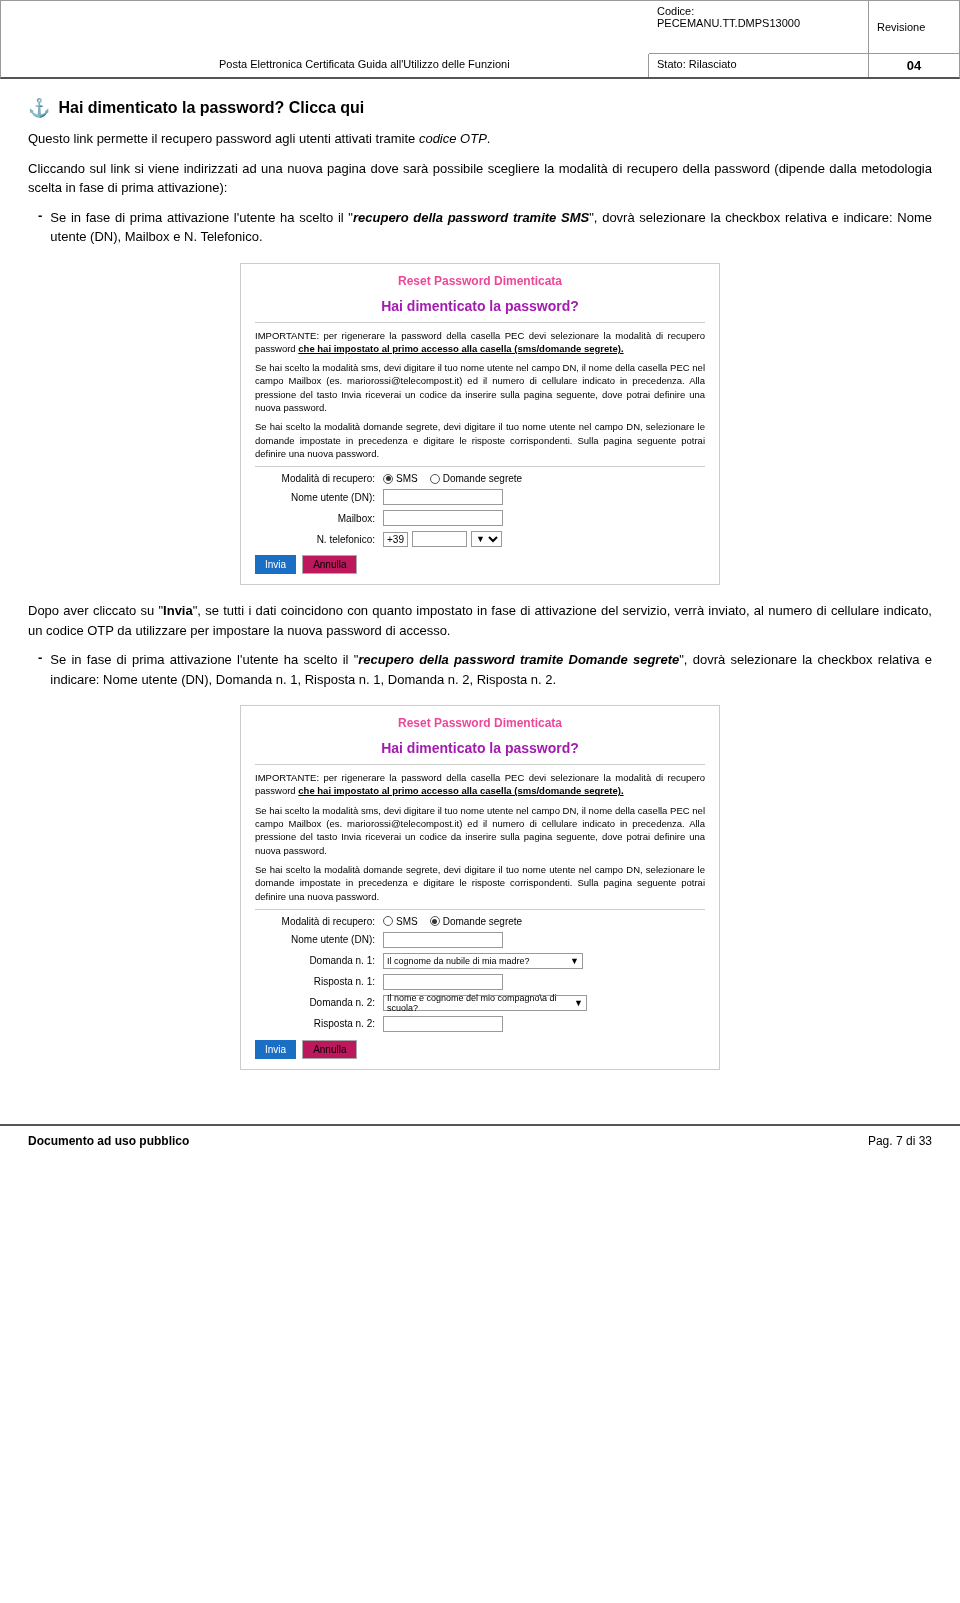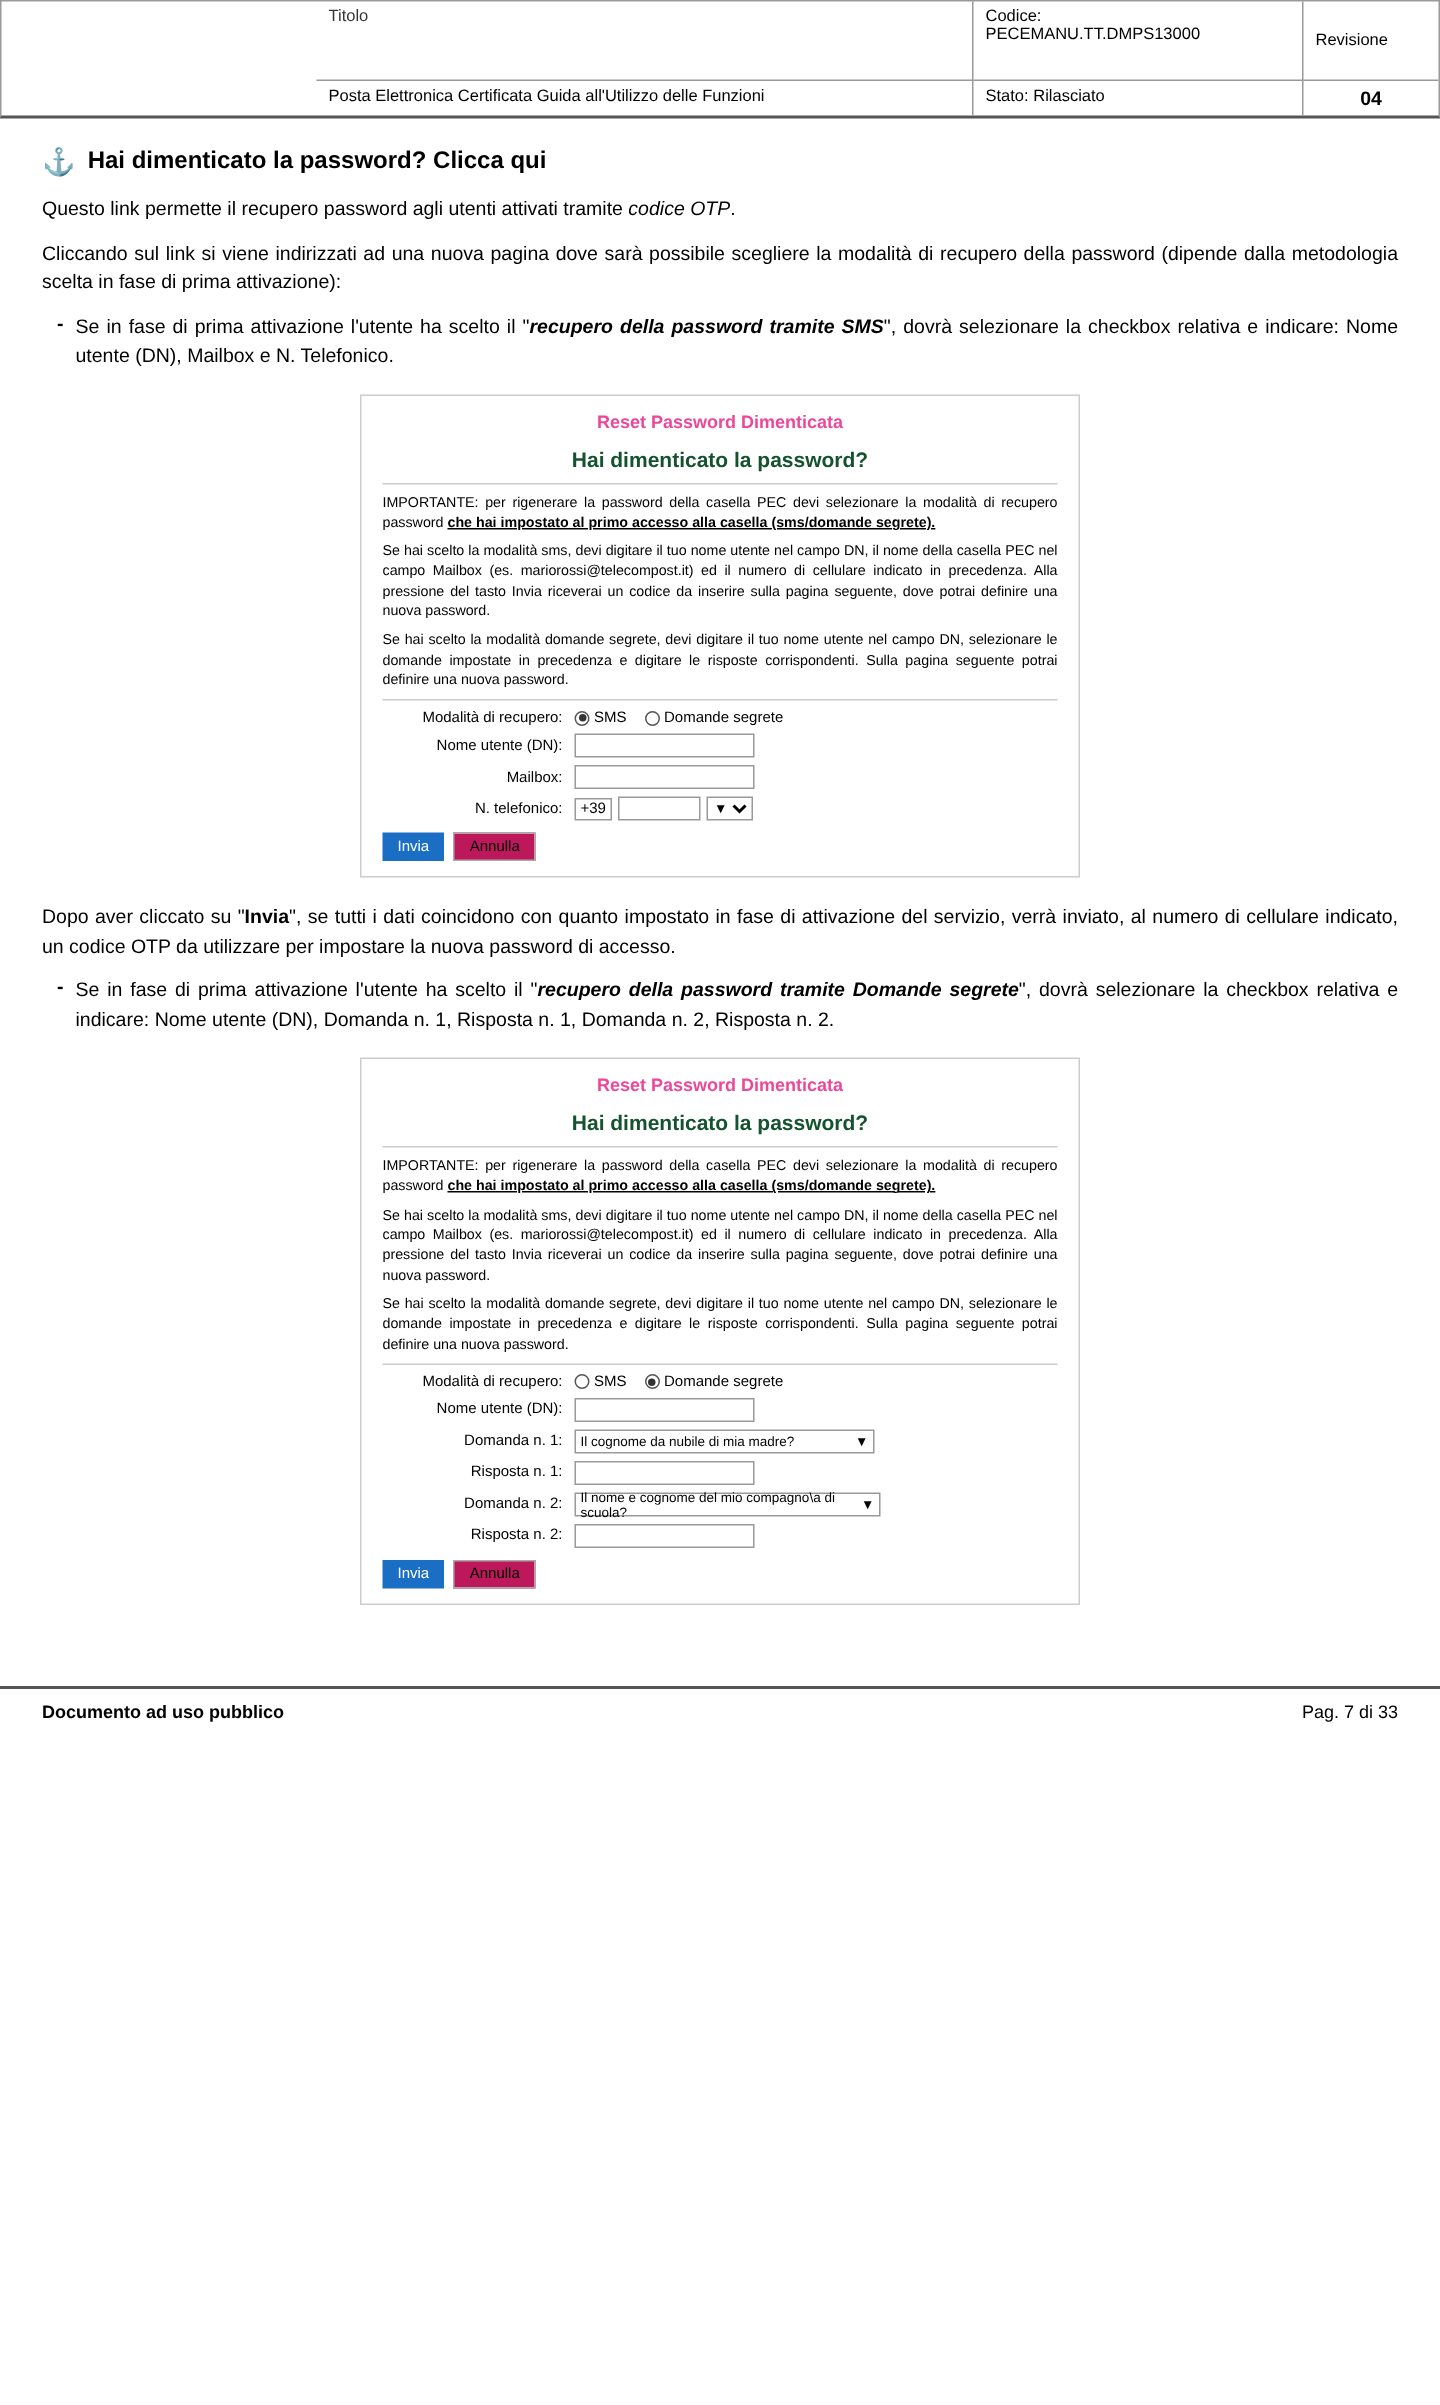--- a/index.html
+++ b/index.html
@@ -169,21 +169,21 @@
     .ss-title-bar {
       text-align: center;
       color: #ec4899;
       font-size: 12px;
       font-weight: bold;
       margin-bottom: 6px;
       padding-bottom: 4px;
     }
     .ss-main-title {
       text-align: center;
-      color: #14532d;
+      color: #a21caf;
       font-size: 14px;
       font-weight: bold;
       margin-bottom: 8px;
     }
     .ss-important-text {
       font-size: 9.5px;
       margin-bottom: 6px;
       line-height: 1.4;
       text-align: justify;
     }
@@ -317,21 +317,20 @@
       font-weight: bold;
     }
     .footer-right {
       font-size: 12px;
     }
   </style>
 </head>
 <body>
 
 <div class="header">
-  <div class="header-titolo-label">Titolo</div>
   <div class="header-codice">
     <span>Codice:</span><br>
     <span>PECEMANU.TT.DMPS13000</span>
   </div>
   <div class="header-revisione-label">Revisione</div>
   <div class="header-titolo-value">Posta Elettronica Certificata Guida all'Utilizzo delle Funzioni</div>
   <div class="header-stato">
     <span>Stato:</span>
     <span>Rilasciato</span>
   </div>

